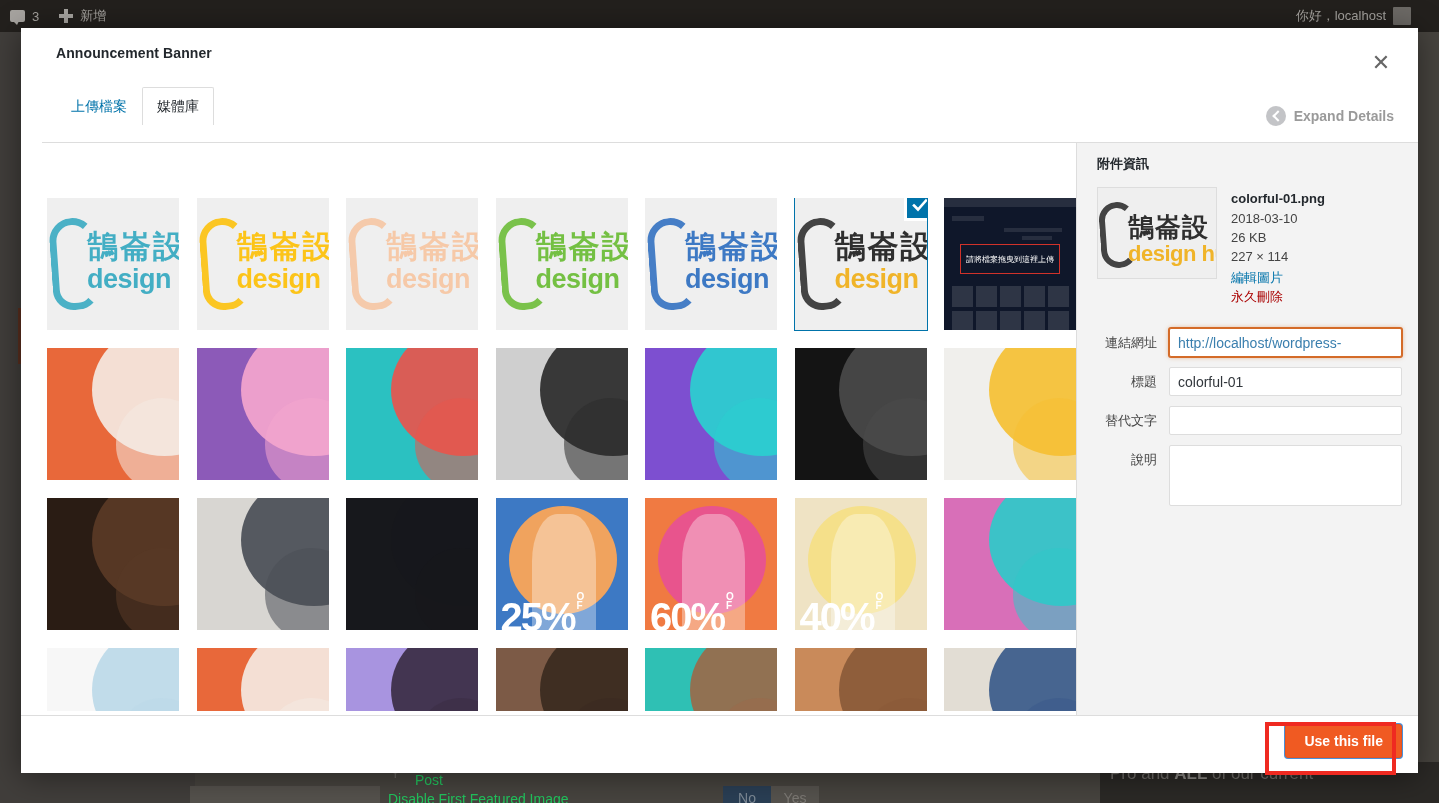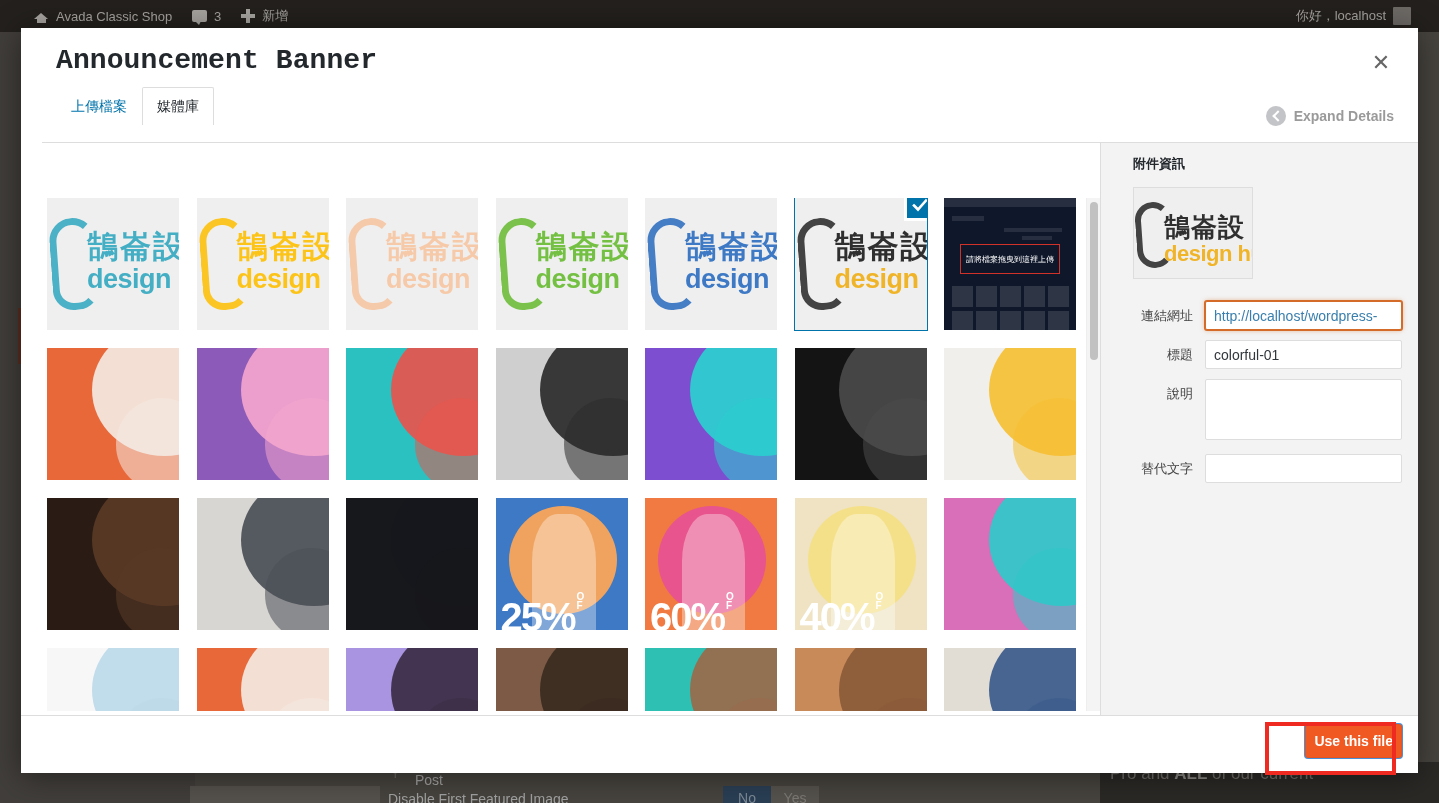--- a/index.html
+++ b/index.html
@@ -34,38 +34,38 @@
   .plus-ic { width: 14px; height: 14px; position: relative; display:inline-block; }
   .plus-ic:before { content:""; position:absolute; left:0; top:5px; width:14px; height:4px; background:#a7a4a0; }
   .plus-ic:after  { content:""; position:absolute; left:5px; top:0; width:4px; height:14px; background:#a7a4a0; }
 
   #bg-left-rail { position:absolute; left:0; top:32px; bottom:0; width:22px; background:#3f3c39; }
   #bg-sidebar { position: absolute; left: 0; top: 32px; bottom: 0; width: 195px; background: #413e3b; }
   #bg-sidebar-accent { position:absolute; left: 18px; top: 276px; width: 34px; height: 56px; background:#5a2e1e; }
   .bg-side-item { position:absolute; left: 40px; color:#6e6b67; font-size:14px; display:flex; align-items:center; gap:9px;}
   .plug-ic { width:13px; height:13px; background:#6e6b67; clip-path: polygon(0 40%, 45% 0, 100% 55%, 55% 100%); display:inline-block;}
   #bg-content { position:absolute; left:195px; top:32px; right:0; bottom:0; background:#47443f; }
-  .bg-text { position:absolute; color:#a3a3a3; font-size:14px; }
+  .bg-text { position:absolute; color:#22c55e; font-size:14px; }
   .bg-field { position:absolute; background:#55524d; }
   .bg-toggle-no { position:absolute; background:#2a3f55; color:#7d8a96; font-size:14px;
      display:flex; align-items:center; justify-content:center; }
   .bg-toggle-yes { position:absolute; background:#56534e; color:#7d7a75; font-size:14px;
      display:flex; align-items:center; justify-content:center; }
   #bg-promo { position:absolute; left:1100px; top:762px; right:0; bottom:0; background:#2b2926;
      color:#6f6c68; font-size:17px; line-height:24px; padding-left:10px; }
   #bg-promo b { color:#8d8a86; }
 
   
   #modal {
     position: absolute; left: 21px; top: 28px; width: 1397px; height: 745px;
     background: #fff; box-shadow: 0 3px 30px rgba(0,0,0,.45);
   }
   #modal-title {
     position:absolute; left: 35px; top: 17px;
-    font-size: 28px; font-weight: bold; color: #23282d; letter-spacing: .1px; font-family: Liberation Mono, monospace;
+    font-size: 14px; font-weight: bold; color: #23282d; letter-spacing: .1px;
   }
   #close-btn {
     position:absolute; right: 16px; top: 14px; width: 42px; height: 42px;
     display:flex; align-items:center; justify-content:center;
     font-size: 22px; color:#666; cursor:pointer; line-height:1; font-weight:500;
   }
   #router-nav { position: absolute; left: 35px; top: 58px; display: flex; align-items: flex-end; }
   .media-tab {
     font-size: 14px; padding: 9px 14px 10px; color: #0073aa; cursor: pointer;
     border: 1px solid transparent; border-bottom: none; position: relative; top: 1px;
@@ -155,22 +155,22 @@
     font-family:"Liberation Sans", sans-serif; letter-spacing:-2px;
   }
   .pct .off { font-size:10px; letter-spacing:0; position:relative; top:-22px; left:2px; line-height:9px; display:inline-block;}
 
   
   #scroll-track { position:absolute; right:0; top:55px; bottom:4px; width:14px; background:#f4f4f4; border-left:1px solid #eee;}
   #scroll-thumb { position:absolute; left:3px; top:4px; width:8px; height:158px; background:#c1c1c1; border-radius:4px; cursor:pointer;}
 
   
   #media-sidebar {
-    position:absolute; right:0; top:0; width:318px; bottom:0; background:#f3f3f3;
-    border-left:1px solid #ddd; padding: 12px 16px 0 32px; overflow:hidden;
+    position:absolute; right:0; top:0; width:342px; bottom:0; background:#f3f3f3;
+    border-left:1px solid #ddd; padding: 12px 16px 0 20px; overflow:hidden;
   }
   #sidebar-title { font-size:13px; font-weight:bold; color:#23282d; margin-bottom: 14px; }
   #att-details { display:flex; gap:14px; margin-bottom: 22px; }
   #att-thumb {
     width: 120px; height: 92px; background:#efefef; border:1px solid #ddd; position:relative; overflow:hidden; flex:none;
   }
   #att-thumb .logo-mark { left:2px; top:14px; width:36px; height:66px; border-width:6px; border-radius:18px; }
   #att-thumb .logo-cjk { left:30px; top:22px; font-size:26px; letter-spacing:1px; }
   #att-thumb .logo-lat { left:30px; top:53px; font-size:22px; }
   #att-meta { font-size:13px; line-height:19px; color:#444; padding-top:2px; }
@@ -191,21 +191,21 @@
     padding:5px 8px; font-size:14px; font-family:"Liberation Sans", sans-serif; color:#32373c;
   }
 
   
   #modal-footer {
     position:absolute; left:0; right:0; bottom:0; height:58px; background:#fff; border-top:1px solid #ddd;
   }
   #use-file-wrap { position:absolute; right: 16px; top: 8px; }
   #use-file-btn {
     background:#f05a22; border:1px solid #e4551f; border-radius:3px; color:#fff;
-    font-size:14px; font-weight:bold; padding: 8px 8px; cursor:pointer;
+    font-size:14px; font-weight:bold; padding: 8px 18px; cursor:pointer;
     box-shadow: 0 0 0 1px #4a90d9, 0 1px 0 rgba(0,0,0,.08);
     font-family:"Liberation Sans", sans-serif;
   }
   #anno-box {
     position:absolute; right: 6px; top: -2px; width: 131px; height: 53px;
     border: 4px solid #ef2a21; pointer-events:none;
   }
 </style>
 </head>
 <body>
@@ -227,24 +227,20 @@
   <div class="bg-text" style="left:388px; top:791px;">Disable First Featured Image</div>
   <div class="bg-field" style="left:190px; top:786px; width:190px; height:22px;"></div>
   <div class="bg-toggle-no" style="left:723px; top:786px; width:48px; height:24px;">No</div>
   <div class="bg-toggle-yes" style="left:771px; top:786px; width:48px; height:24px;">Yes</div>
 
   <div id="bg-promo">
     <div><span>Pro and </span><b>ALL</b><span> of our current</span></div>
   </div>
 
   <div id="admin-bar">
-    <div class="ab-item ab-left">
-      <span class="home-ic"></span>
-      <span>Avada Classic Shop</span>
-    </div>
     <div class="ab-item">
       <span class="cmt-ic"></span>
       <span>3</span>
     </div>
     <div class="ab-item">
       <span class="plus-ic"></span>
       <span>新增</span>
     </div>
     <div class="ab-spacer"></div>
     <div class="ab-item" style="margin-right:18px;">
@@ -486,38 +482,46 @@
       <div id="sidebar-title">附件資訊</div>
 
       <div id="att-details">
         <div id="att-thumb">
           <div class="logo-th" style="background:#efefef;">
             <div class="logo-mark" style="color:#3a3a3a;"></div>
             <div class="logo-cjk" style="color:#2f2f2f;">鵠崙設</div>
             <div class="logo-lat" style="color:#f0b429;">design hu</div>
           </div>
         </div>
+        <div id="att-meta">
+          <div class="fname">colorful-01.png</div>
+          <div>2018-03-10</div>
+          <div>26 KB</div>
+          <div>227 × 114</div>
+          <a class="edit" href="#">編輯圖片</a>
+          <a class="del" href="#">永久刪除</a>
+        </div>
       </div>
 
       <div id="att-fields">
           <div class="field-row">
             <div class="field-label">連結網址</div>
             <div class="field-ctrl"><input type="text" class="txt-input focused" value="http://localhost/wordpress-" style=""></div>
           </div>
           <div class="field-row">
             <div class="field-label">標題</div>
             <div class="field-ctrl"><input type="text" class="txt-input" value="colorful-01" style=""></div>
           </div>
           <div class="field-row">
+            <div class="field-label">替代文字</div>
+            <div class="field-ctrl"><input type="text" class="txt-input" style=""></div>
+          </div>
+          <div class="field-row">
             <div class="field-label">說明</div>
             <div class="field-ctrl"><textarea class="txt-area" style=""></textarea></div>
-          </div>
-          <div class="field-row">
-            <div class="field-label">替代文字</div>
-            <div class="field-ctrl"><input type="text" class="txt-input" style=""></div>
           </div>
         </div>
     </div>
   </div>
 
   <div id="modal-footer">
     <div id="use-file-wrap">
       <button id="use-file-btn">Use this file</button>
       <div id="anno-box"></div>
     </div>

